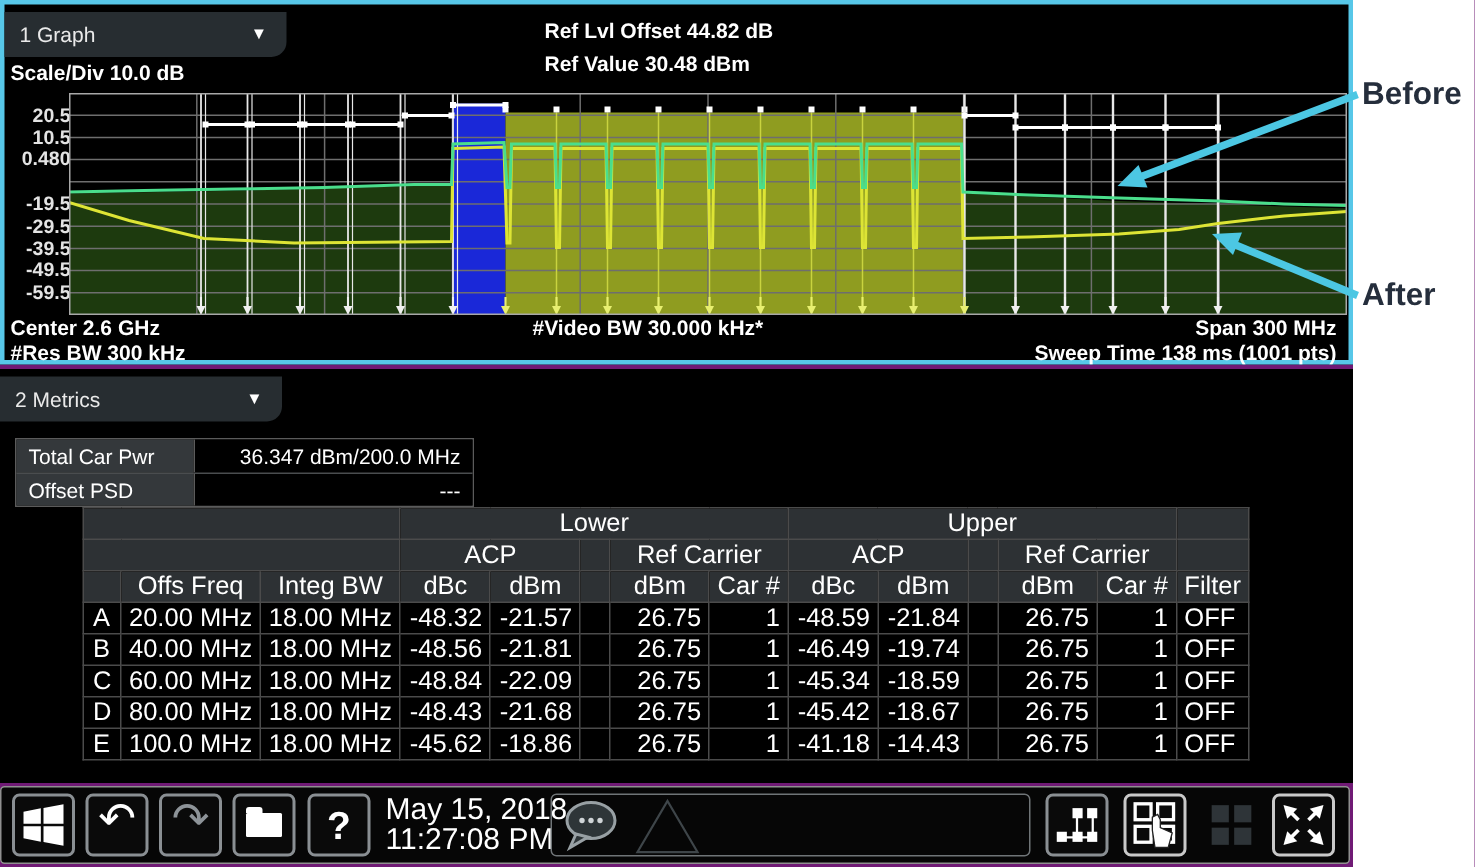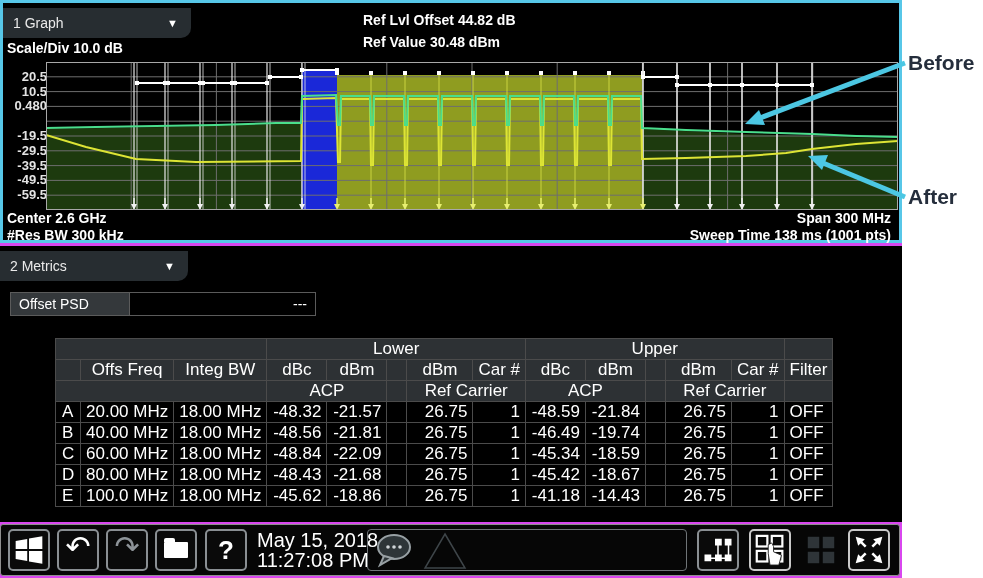--- a/index.html
+++ b/index.html
@@ -1,17 +1,17 @@
 <!DOCTYPE html>
 <html><head>
 <meta charset="utf-8">
 <style>
   html,body{margin:0;padding:0}
   body{width:983px;height:578px;background:#ffffff;font-family:"Liberation Sans",sans-serif;position:relative;overflow:hidden}
-  .app{position:absolute;left:0;top:0;width:902px;height:578px;background:#d946ef}
+  .app{position:absolute;left:0;top:0;width:902px;height:578px;background:#701a75}
 
   
   .graph-window{position:absolute;left:0;top:0;width:896px;height:237px;border:3px solid #57c7e8;background:#000}
   .dropdown{position:absolute;left:0;width:188px;height:30px;background:#272d31;border-radius:0 0 10px 0;
             color:#eaeaea;font-size:14px;line-height:30px;padding-left:10px;box-sizing:border-box;cursor:pointer}
   .dropdown .arr{position:absolute;right:13px;top:0;font-size:11px;color:#fff}
   .gw-dd{top:5px}
   .ann{position:absolute;color:#fff;font-weight:bold;font-size:14px;white-space:nowrap}
   .ylab{position:absolute;left:4px;width:40px;text-align:right;color:#e3e3e3;font-size:13px;font-weight:bold;line-height:15px}
   #plot{position:absolute;left:43px;top:59px}
@@ -213,31 +213,36 @@
         <polygon points="526,142 532,142 529,148" fill="#e8ef70"></polygon>
         <line x1="563" y1="136" x2="563" y2="143" stroke="#e8ef70" stroke-width="1.4"></line>
         <polygon points="560,142 566,142 563,148" fill="#e8ef70"></polygon>
         <line x1="597" y1="136" x2="597" y2="143" stroke="#e8ef70" stroke-width="1.4"></line>
         <polygon points="594,142 600,142 597,148" fill="#e8ef70"></polygon>
         <rect x="0.5" y="0.5" width="851" height="147" fill="none" stroke="#a8a8a8" stroke-width="1"></rect>
       </svg>
 
     <div class="ann" style="left:4px;top:207px">Center 2.6 GHz</div>
     <div class="ann" style="left:4px;top:224px">#Res BW 300 kHz</div>
+    <div class="ann" style="left:352px;top:207px">#Video BW 30.000 kHz*</div>
     <div class="ann" style="right:8px;top:207px">Span 300 MHz</div>
     <div class="ann" style="right:8px;top:224px">Sweep Time 138 ms  (1001 pts)</div>
   </div>
 
   <div class="metrics-window">
     <div class="dropdown mw-dd">
       <span>2 Metrics</span>
       <span class="arr">▼</span>
     </div>
 
     <div class="totals">
+      <div class="trow">
+        <div class="tlabel">Total Car Pwr</div>
+        <div class="tvalue">36.347 dBm/200.0 MHz</div>
+      </div>
       <div class="trow">
         <div class="tlabel">Offset PSD</div>
         <div class="tvalue">---</div>
       </div>
     </div>
 
     <table class="acp">
       <colgroup>
         <col style="width:25px">
           <col style="width:93px">
@@ -255,44 +260,44 @@
         <col style="width:44px">
       </colgroup>
       <tbody>
           <tr>
         <th colspan="3"></th>
         <th colspan="5">Lower</th>
         <th colspan="5">Upper</th>
         <th></th>
       </tr>
       <tr>
+        <th colspan="3"></th>
+        <th colspan="2">ACP</th>
+        <th></th>
+        <th colspan="2">Ref Carrier</th>
+        <th colspan="2">ACP</th>
+        <th></th>
+        <th colspan="2">Ref Carrier</th>
+        <th></th>
+      </tr>
+      <tr>
         <th></th>
         <th>Offs Freq</th>
         <th>Integ BW</th>
         <th>dBc</th>
         <th>dBm</th>
         <th></th>
         <th>dBm</th>
         <th>Car #</th>
         <th>dBc</th>
         <th>dBm</th>
         <th></th>
         <th>dBm</th>
         <th>Car #</th>
         <th>Filter</th>
-      </tr>
-      <tr>
-        <th colspan="3"></th>
-        <th colspan="2">ACP</th>
-        <th></th>
-        <th colspan="2">Ref Carrier</th>
-        <th colspan="2">ACP</th>
-        <th></th>
-        <th colspan="2">Ref Carrier</th>
-        <th></th>
       </tr>
       </tbody>
         <tbody id="acp-body">
           <tr>
             <td class="rowid">A</td>
             <td>20.00 MHz</td>
             <td>18.00 MHz</td>
             <td>-48.32</td>
             <td>-21.57</td>
             <td class="spacer"></td>

